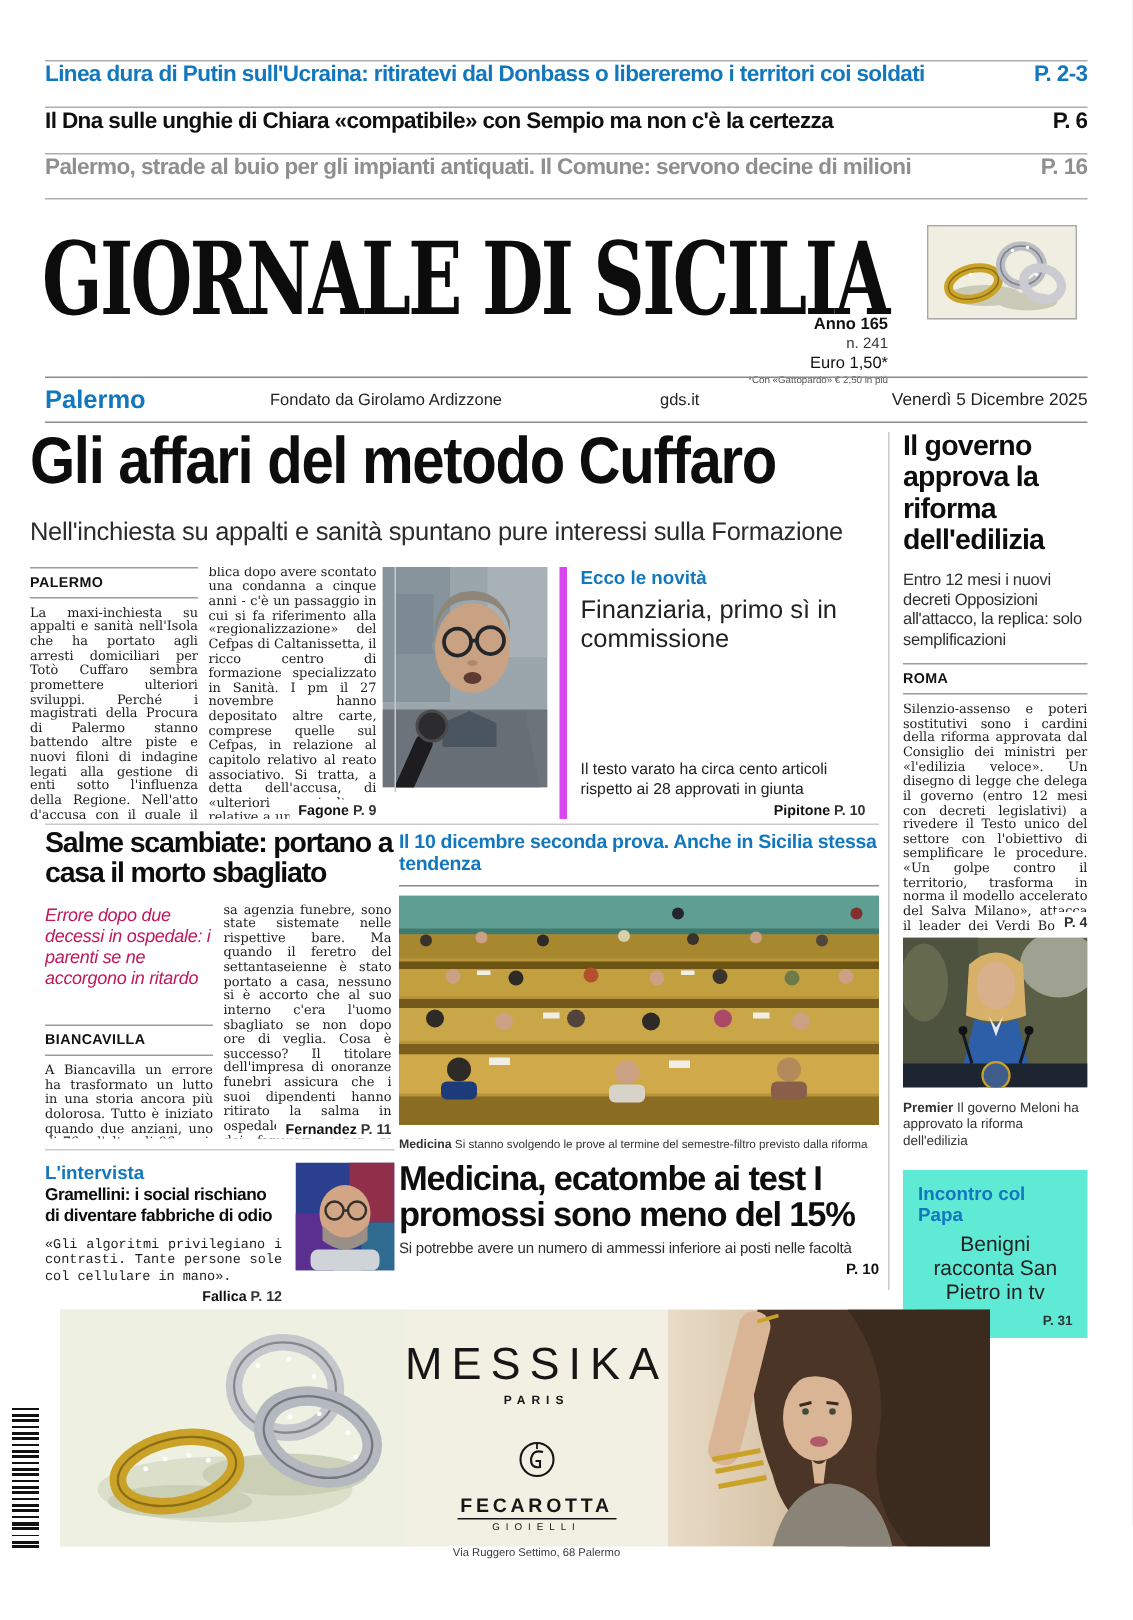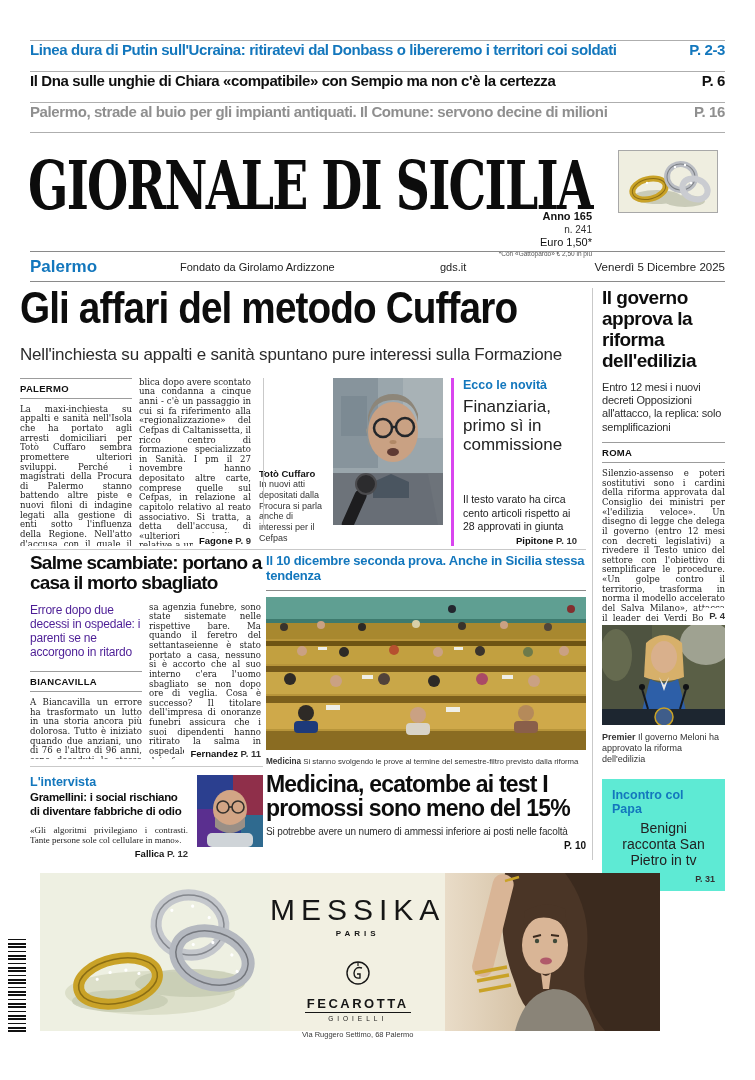--- a/index.html
+++ b/index.html
@@ -58,54 +58,54 @@
   .col-a { width:112px; overflow:hidden; }
   .col-b { width:112px; margin-left:7px; overflow:hidden; position:relative; }
   .byline { position:absolute; right:0; bottom:0; background:#fff; padding:2px 0 0 6px;
             font-size:9.5px; }
   .by-name { font-weight:bold; } .by-page { font-weight:bold; color:#333; }
   .cap-col { width:70px; margin-left:8px; display:flex; flex-direction:column;
              justify-content:flex-end; padding-bottom:2px; }
   .cap-title { font-weight:bold; font-size:9.5px; }
   .cap-text { font-size:9px; line-height:1.2; color:#333; }
   .lead-photo { width:110px; height:147px; margin-left:4px; flex:0 0 auto; }
-  .ecco { flex:1; margin-left:8px; border-left:3px solid #d946ef; padding-left:9px;
+  .ecco { flex:1; margin-left:8px; border-left:5px solid #d946ef; padding-left:9px;
           display:flex; flex-direction:column; }
   .panel-kicker { font-size:12.5px; font-weight:bold; color:#1377bd; }
   .ecco-hl { margin-top:5px; font-size:17px; font-weight:300; line-height:1.12; color:#222; }
   .ecco-txt { margin-top:auto; font-size:10.5px; line-height:1.25; color:#222; }
   .panel-by { text-align:right; font-size:9.5px; margin-top:2px; }
 
   
   .salme { position:absolute; left:30px; top:553px; width:233px; }
   .salme-hl { font-size:19px; font-weight:800; letter-spacing:-0.8px; line-height:1.04; color:#0d0d0d; }
   .salme-cols { display:flex; margin-top:10px; height:156px; }
-  .deck { font-size:12px; font-weight:300; color:#4c1d95; line-height:1.18;
-          letter-spacing:-0.2px; margin-bottom:12px; }
+  .deck { font-size:12px; font-weight:300; color:#be185d; line-height:1.18;
+          letter-spacing:-0.2px; margin-bottom:24px;font-style:italic; }
 
   
   .medicina { position:absolute; left:266px; top:553px; width:320px; }
   .med-kicker { font-size:13px; font-weight:bold; color:#1377bd; padding-bottom:7px;
                 border-bottom:1px solid #8a8a8a; letter-spacing:-0.2px; }
   .med-photo { margin-top:6px; width:320px; height:153px; }
   .med-cap { margin-top:3px; font-size:7.8px; color:#333; white-space:nowrap; overflow:hidden; }
   .med-cap b { font-size:8.2px; }
   .med-hl { margin-top:6px; font-size:23px; font-weight:800; letter-spacing:-0.8px;
             line-height:1.05; color:#0d0d0d; }
   .med-deck { margin-top:6px; font-size:10px; font-weight:400; color:#2e2e2e;
               white-space:nowrap; overflow:hidden; letter-spacing:-0.15px; }
   .med-page { text-align:right; font-weight:bold; font-size:10px; margin-top:3px; }
 
   
   .intervista { position:absolute; left:30px; top:766px; width:233px;
                 border-top:1px solid #c9c9c9; padding-top:8px; display:flex; }
   .int-left { width:158px; }
   .int-hl { margin-top:2px; font-size:11.5px; font-weight:bold; letter-spacing:-0.3px;
             line-height:1.2; color:#0d0d0d; }
-  .int-quote { margin-top:6px; font-family:Liberation Serif, serif; font-size:9px;
+  .int-quote { margin-top:6px; font-family:Liberation Mono, monospace; font-size:9px;
                line-height:1.2; text-align:justify; color:#1d1d1d; }
   .int-by { text-align:right; font-size:9.5px; margin-top:2px; }
   .int-photo { width:66px; height:72px; margin-left:9px; flex:0 0 auto; }
 
   
   .vr-main { left:592px; top:288px; height:572px; }
   .vr-lead { left:263px; top:378px; height:150px; }
   .rightcol { position:absolute; left:602px; top:288px; width:123px; }
   .rc-hl { font-size:19px; font-weight:800; letter-spacing:-0.5px; line-height:1.1; color:#0d0d0d; }
   .rc-deck { margin-top:9px; font-size:11px; font-weight:300; color:#2e2e2e;
@@ -205,24 +205,20 @@
       <div class="col-a">
         <div class="kicker">PALERMO</div>
         <div class="bodytext">La maxi-inchiesta su appalti e sanità nell'Isola che ha portato agli arresti domiciliari per Totò Cuffaro sembra promettere ulteriori sviluppi. Perché i magistrati della Procura di Palermo stanno battendo altre piste e nuovi filoni di indagine legati alla gestione di enti sotto l'influenza della Regione. Nell'atto d'accusa con il quale il gip di Palermo ha spedito ai domiciliari l'ex presidente della Regione - tornato sulla scena pub-</div>
       </div>
       <div class="col-b">
         <div class="bodytext">blica dopo avere scontato una condanna a cinque anni - c'è un passaggio in cui si fa riferimento alla «regionalizzazione» del Cefpas di Caltanissetta, il ricco centro di formazione specializzato in Sanità. I pm il 27 novembre hanno depositato altre carte, comprese quelle sul Cefpas, in relazione al capitolo relativo al reato associativo. Si tratta, a detta dell'accusa, di «ulteriori risultanze relative a un altro illecito affare che avrebbe interessato l'ex presidente Cuffaro».</div>
         <div class="byline">
           <span class="by-name">Fagone</span>
           <span class="by-page">P. 9</span>
         </div>
-      </div>
-      <div class="cap-col">
-        <div class="cap-title">Totò Cuffaro</div>
-        <div class="cap-text">In nuovi atti depositati dalla Procura si parla anche di interessi per il Cefpas</div>
       </div>
       <svg class="lead-photo" viewBox="0 0 110 147">
         <rect width="110" height="147" fill="#9aa6ac"></rect>
         <rect x="0" y="0" width="45" height="90" fill="#87949c"></rect>
         <rect x="8" y="18" width="26" height="40" fill="#7c8a93"></rect>
         <rect x="70" y="0" width="40" height="60" fill="#a8b2b6"></rect>
         <rect x="0" y="95" width="110" height="52" fill="#6d737a"></rect>
         <path d="M20 147 L30 96 L95 96 L105 147 Z" fill="#686e76"></path>
         <path d="M40 104 L58 96 L76 104 L76 120 L40 120 Z" fill="#4a5560"></path>
         <ellipse cx="60" cy="54" rx="25" ry="30" fill="#c9a183"></ellipse>

